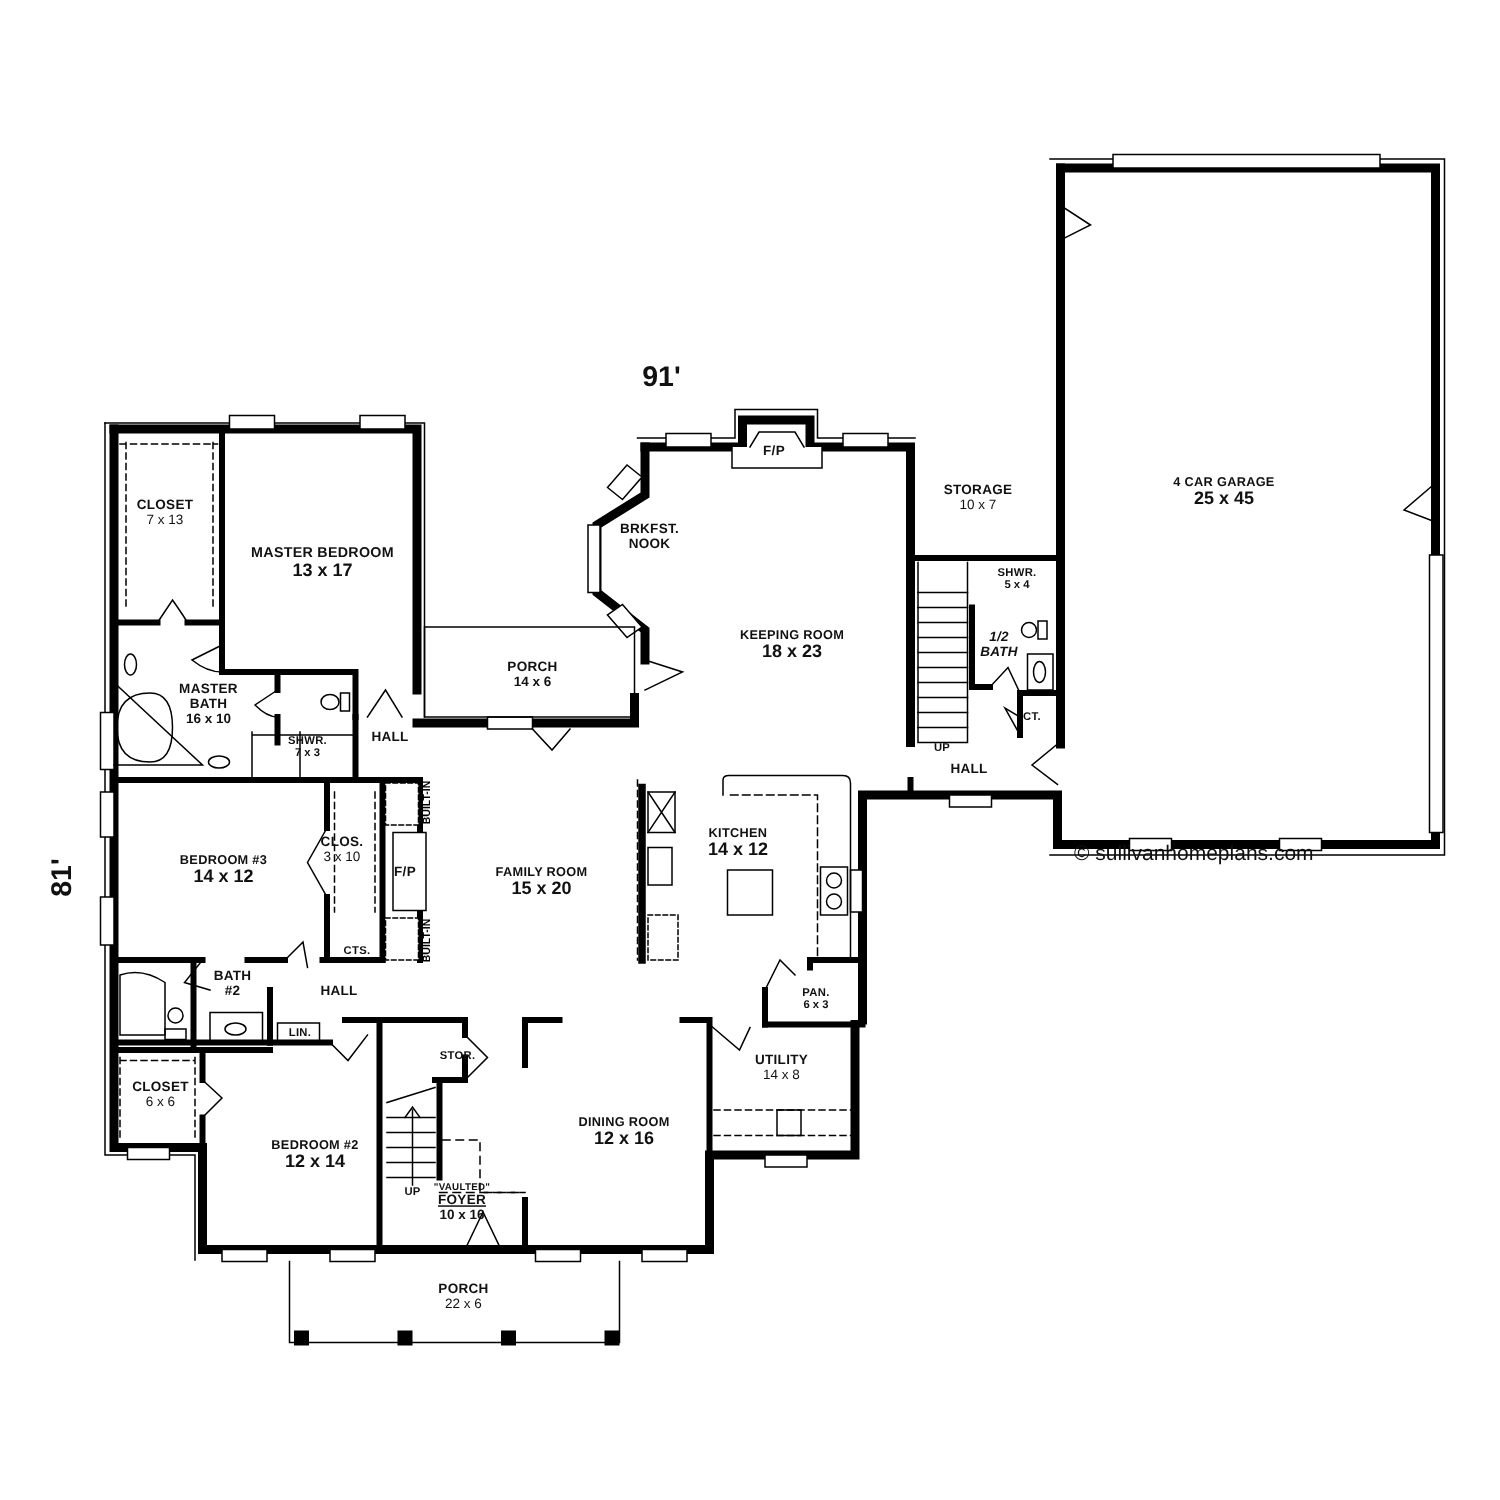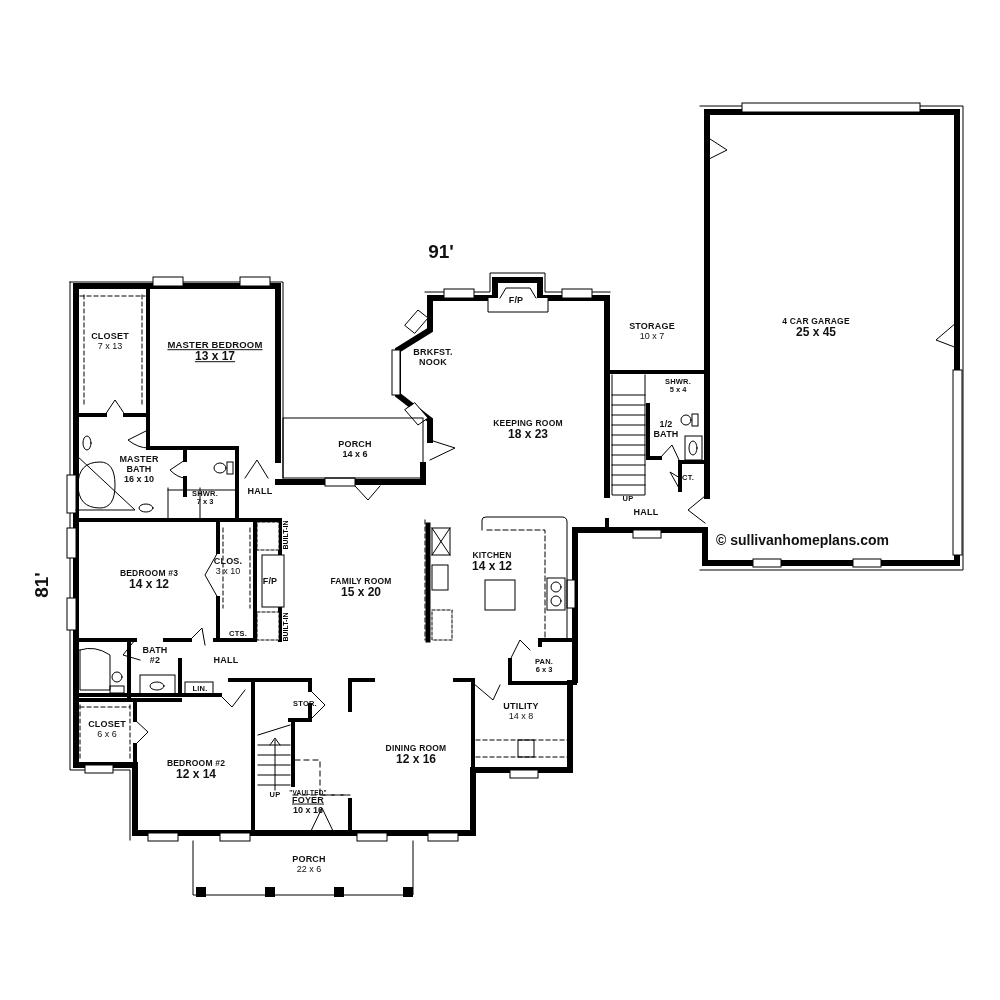--- a/index.html
+++ b/index.html
@@ -219,27 +219,27 @@
       <path d="M705 496 L688 510 L705 523"></path>
       <path d="M660 458 L672 445 L680 462"></path>
       <path d="M680 478 L670 472 L680 490"></path>
     </g>
   </g>
 </svg>
 
 <div class="dim" style="left:441px;top:252px;">91'</div>
 <div class="dim vert" style="left:42px;top:585px;">81'</div>
 
-<div class="credit" style="left:716px;top:532px;font-weight:bold;">© sullivanhomeplans.com</div>
+<div class="credit" style="left:716px;top:560px;">© sullivanhomeplans.com</div>
 
 <div class="lbl" style="left:110px;top:342px;">
   <span class="n">CLOSET</span>
   <span class="d" style="font-weight:normal">7 x 13</span>
 </div>
-<div class="lbl big" style="left:215px;top:352px;text-decoration:underline;">
+<div class="lbl big" style="left:215px;top:376px;">
   <span class="n">MASTER BEDROOM</span>
   <span class="d">13 x 17</span>
 </div>
 <div class="lbl" style="left:139px;top:470px;text-align:center;">
   <span class="n" style="width:50px;white-space:normal">MASTER BATH</span>
   <span class="d">16 x 10</span>
 </div>
 <div class="lbl sm" style="left:205px;top:498px;">
   <span class="n">SHWR.</span>
   <span class="d">7 x 3</span>
@@ -262,21 +262,21 @@
   <span class="d">18 x 23</span>
 </div>
 <div class="lbl" style="left:652px;top:332px;">
   <span class="n">STORAGE</span>
   <span class="d" style="font-weight:normal">10 x 7</span>
 </div>
 <div class="lbl sm" style="left:678px;top:386px;">
   <span class="n">SHWR.</span>
   <span class="d">5 x 4</span>
 </div>
-<div class="lbl" style="left:666px;top:430px;">
+<div class="lbl" style="left:666px;top:430px;font-style:italic;">
   <span class="n" style="width:28px;white-space:normal">1/2 BATH</span>
 </div>
 <div class="lbl sm" style="left:688px;top:478px;">
   <span class="n">CT.</span>
 </div>
 <div class="lbl sm" style="left:628px;top:499px;">
   <span class="n">UP</span>
 </div>
 <div class="lbl" style="left:646px;top:513px;">
   <span class="n">HALL</span>
@@ -319,21 +319,21 @@
 <div class="lbl" style="left:226px;top:661px;">
   <span class="n">HALL</span>
 </div>
 <div class="lbl sm" style="left:200px;top:689px;">
   <span class="n">LIN.</span>
 </div>
 <div class="lbl" style="left:107px;top:730px;">
   <span class="n">CLOSET</span>
   <span class="d" style="font-weight:normal">6 x 6</span>
 </div>
-<div class="lbl big" style="left:196px;top:770px;">
+<div class="lbl big" style="left:210px;top:770px;">
   <span class="n" style="font-size:8.5px">BEDROOM #2</span>
   <span class="d">12 x 14</span>
 </div>
 <div class="lbl sm" style="left:282px;top:704px;padding-left:46px;">
   <span class="n">STOR.</span>
 </div>
 <div class="lbl sm" style="left:275px;top:795px;">
   <span class="n">UP</span>
 </div>
 <div class="lbl" style="left:308px;top:802px;">

